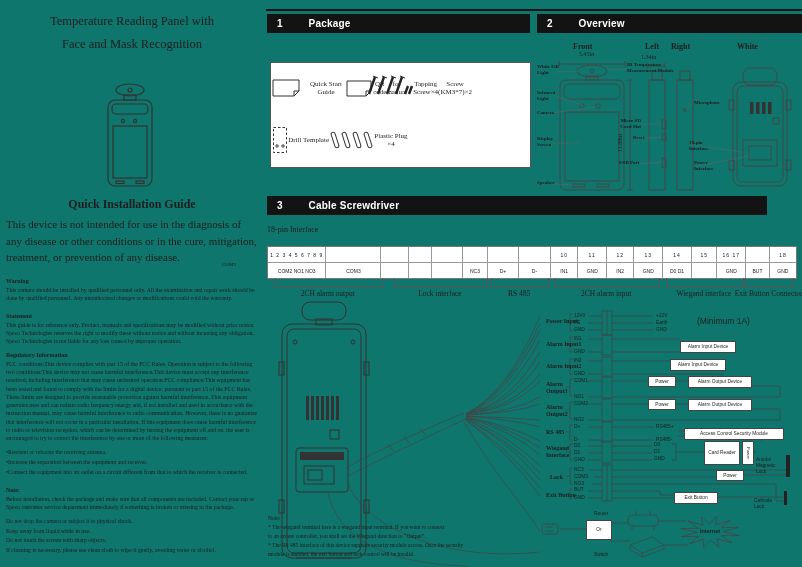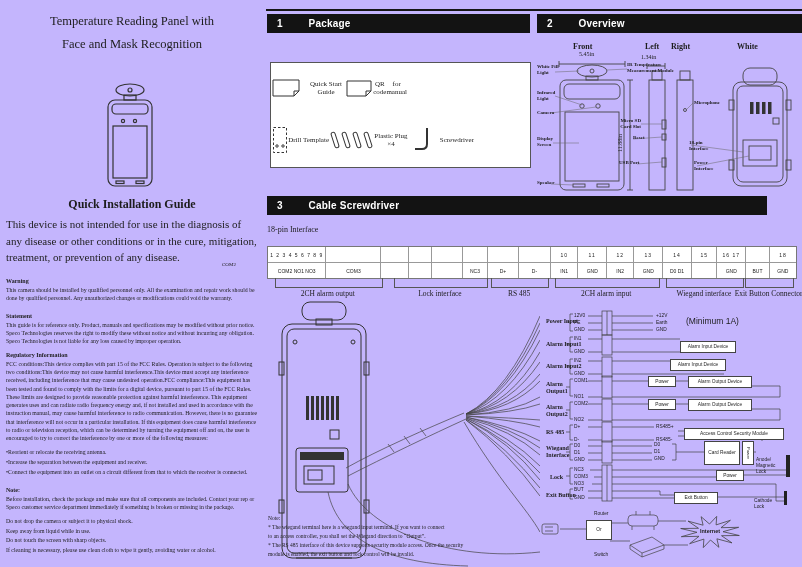--- a/index.html
+++ b/index.html
@@ -1,16 +1,16 @@
 <!DOCTYPE html>
 <html><head>
 <meta charset="utf-8">
 <style>
   html,body{margin:0;padding:0;background:#d8d8d8;}
-  .page{position:relative;width:802px;height:567px;background:#c4b5fd;overflow:hidden;
+  .page{position:relative;width:802px;height:567px;background:#0f766e;overflow:hidden;
         font-family:"Liberation Serif",serif;color:#1d1d1d;border-bottom:1px solid #bbb;}
   .abs{position:absolute;}
   
   .lc{position:absolute;left:6px;width:252px;}
   .title{font-size:12.5px;text-align:center;}
   .model{font-size:12.5px;font-weight:bold;text-align:center;}
   .guide{font-size:12px;font-weight:bold;text-align:center;}
   .disc{font-size:11px;line-height:1.5;}
   .tiny{font-size:5px;}
   .h6{font-size:6px;font-weight:bold;}
@@ -137,20 +137,42 @@
         </div>
         <div class="pkg-item" style="width:56px">
           <div class="pkg-icon">
             <svg width="28" height="19" viewBox="0 0 28 19">
               <path d="M2,2 H26 V12 L21,17 H2 Z M26,12 L21,12 L21,17" stroke="#333" fill="none"></path>
             </svg>
           </div>
           <div class="pkg-label">QR code</div>
           <div class="pkg-label">for manual</div>
         </div>
+        <div class="pkg-item" style="width:65px">
+          <div class="pkg-icon">
+            <svg width="46" height="28" viewBox="0 0 46 28">
+              <g stroke="#222" stroke-width="2.4">
+                <line x1="8" y1="3" x2="2" y2="20"></line>
+                <line x1="17" y1="3" x2="11" y2="20"></line>
+                <line x1="26" y1="3" x2="20" y2="20"></line>
+                <line x1="35" y1="3" x2="29" y2="20"></line>
+                <line x1="41" y1="12" x2="38" y2="20"></line>
+                <line x1="45" y1="12" x2="42" y2="20"></line>
+              </g>
+              <g stroke="#222" stroke-width="1">
+                <line x1="6" y1="2" x2="11" y2="4"></line>
+                <line x1="15" y1="2" x2="20" y2="4"></line>
+                <line x1="24" y1="2" x2="29" y2="4"></line>
+                <line x1="33" y1="2" x2="38" y2="4"></line>
+              </g>
+            </svg>
+          </div>
+          <div class="pkg-label">Tapping Screw×4</div>
+          <div class="pkg-label">Screw (KM3*7)×2</div>
+        </div>
       </div>
     <div class="pkgrow" id="pkg-row2">
         <div class="pkg-item" style="width:58px">
           <div class="pkg-icon">
             <svg width="16" height="28" viewBox="0 0 16 28">
               <rect x="1.5" y="1.5" width="13" height="25" stroke="#333" fill="none" stroke-dasharray="2.5,2"></rect>
               <circle cx="5" cy="20" r="1.2" stroke="#333" fill="none"></circle>
               <circle cx="11" cy="20" r="1.2" stroke="#333" fill="none"></circle>
             </svg>
           </div>
@@ -169,28 +191,20 @@
                 <g transform="rotate(-18 28 12)">
                   <rect x="26" y="4" width="4" height="16" rx="2"></rect>
                 </g>
                 <g transform="rotate(-18 39 12)">
                   <rect x="37" y="4" width="4" height="16" rx="2"></rect>
                 </g>
               </g>
             </svg>
           </div>
           <div class="pkg-label">Plastic Plug ×4</div>
-        </div>
-        <div class="pkg-item" style="width:65px">
-          <div class="pkg-icon">
-            <svg width="22" height="28" viewBox="0 0 22 28">
-              <path d="M14,2 V18 Q14,23 9,23 H2" stroke="#333" stroke-width="2" fill="none"></path>
-            </svg>
-          </div>
-          <div class="pkg-label">Screwdriver</div>
         </div>
       </div>
   </div>
 
   <div id="overview">
     <svg width="265" height="156" viewBox="0 0 265 156">
       <g stroke="#444" fill="none" stroke-width="0.9">
 
         <line x1="22" y1="24" x2="88" y2="24"></line>
           <line x1="22" y1="21" x2="22" y2="27"></line>
@@ -482,21 +496,21 @@
       <polygon id="net-star" fill="none" stroke="#444" stroke-width="0.8" points="198.7,222.3 183.0,226.7 199.3,230.5 181.5,230.7 192.0,237.9 176.9,233.8 178.9,242.3 170.5,235.0 163.3,242.6 163.9,234.1 149.6,238.7 159.0,231.3 141.3,231.7 157.0,227.3 140.7,223.5 158.5,223.3 148.0,216.1 163.1,220.2 161.1,211.7 169.5,219.0 176.7,211.4 176.1,219.9 190.4,215.3 181.0,222.7"></polygon>
     </svg>
     <div id="wiring-labels">
         <div class="wlb" style="left:6px;top:13px">Power Input</div>
         <div class="wl" style="left:34px;top:8px">12V0</div>
         <div class="wl" style="left:34px;top:15px">PE</div>
         <div class="wl" style="left:34px;top:22px">GND</div>
         <div class="wl" style="left:116px;top:8px">+12V</div>
         <div class="wl" style="left:116px;top:15px">Earth</div>
         <div class="wl" style="left:116px;top:22px">GND</div>
-        <div class="wmin" style="left:146px;top:11px">(Minimum 1A)</div>
+        <div class="wmin" style="left:157px;top:11px">(Minimum 1A)</div>
         <div class="wlb" style="left:6px;top:36px">Alarm Input1</div>
         <div class="wl" style="left:34px;top:31px">IN1</div>
         <div class="wl" style="left:34px;top:44px">GND</div>
         <div class="wlb" style="left:6px;top:58px">Alarm Input2</div>
         <div class="wl" style="left:34px;top:53px">IN2</div>
         <div class="wl" style="left:34px;top:66px">GND</div>
         <div class="wlb2" style="left:6px;top:76px">Alarm Output1</div>
         <div class="wl" style="left:34px;top:73px">COM1</div>
         <div class="wl" style="left:34px;top:89px">NO1</div>
         <div class="wlb2" style="left:6px;top:99px">Alarm Output2</div>

